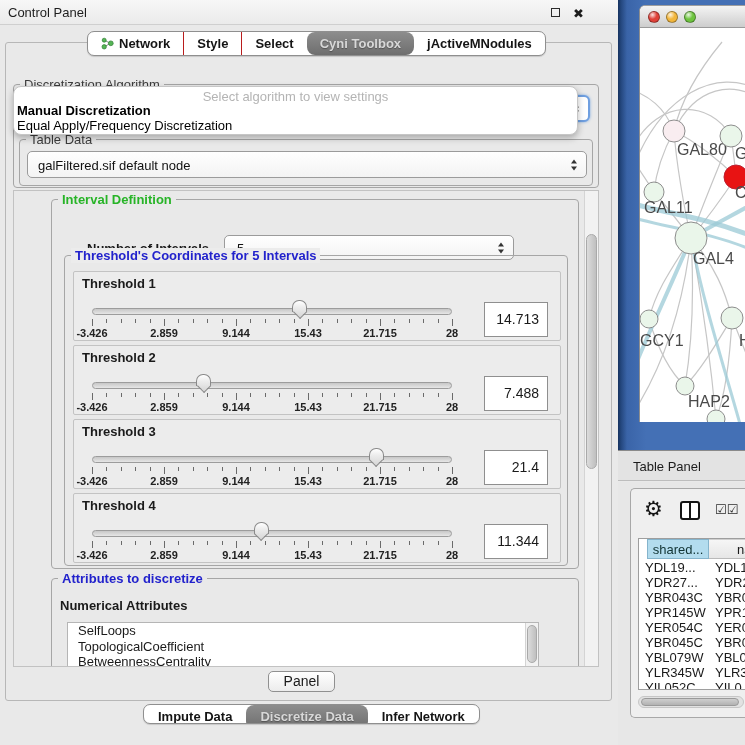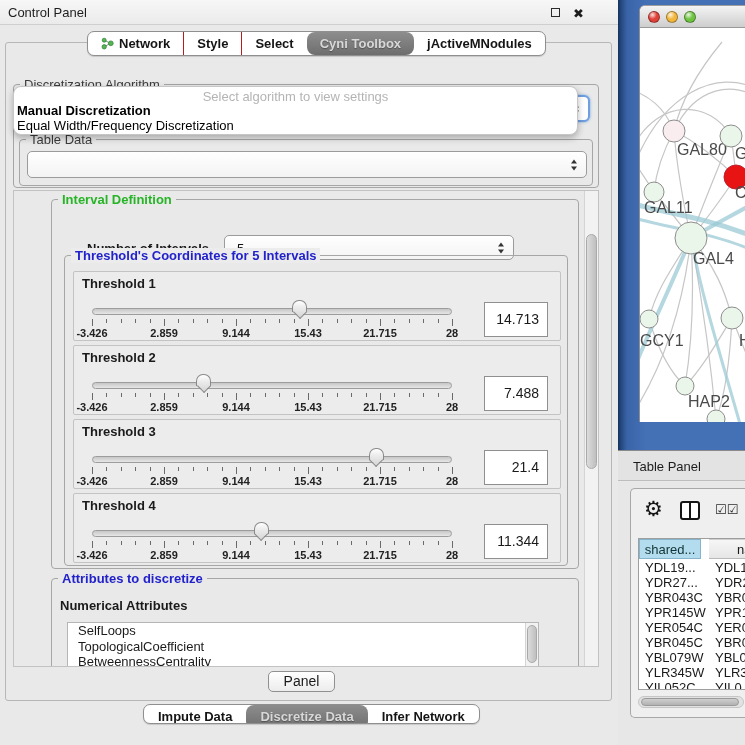--- a/index.html
+++ b/index.html
@@ -153,20 +153,21 @@
   <div id="algo-combo-frag" class="abs">
     <span class="spin">
         <i class="up"></i>
         <i class="dn"></i>
       </span>
   </div>
 
   <div id="tabledata-group" class="abs groupbox">
     <span class="group-title gt-gray">Table Data</span>
     <div class="combo" style="left:7px; top:11px; width:560px; height:27px;">
+      <span class="val">galFiltered.sif default node</span>
       <span class="spin">
           <i class="up"></i>
           <i class="dn"></i>
         </span>
     </div>
   </div>
 
   <div id="scrollpanel" class="abs">
     <div id="interval-group" class="abs groupbox">
       <span class="group-title gt-green">Interval Definition</span>
@@ -383,21 +384,21 @@
         <span>Discretize Data</span>
       </div>
       <div class="tab">
         <span>Infer Network</span>
       </div>
     </div>
 
   <div id="algo-popup" class="abs">
     <div class="hint">Select algorithm to view settings</div>
     <div class="popup-opt" style="top:16px; font-weight:bold;">Manual Discretization</div>
-    <div class="popup-opt" style="top:31px;">Equal Width/Frequency Discretization</div>
+    <div class="popup-opt" style="top:31px;">Equal Apply/Frequency Discretization</div>
   </div>
 </div>
 
 <div id="right-blue" class="abs"></div>
 <div id="net-window" class="abs">
   <div id="net-titlebar">
     <span class="light" id="light-red"></span>
     <span class="light" id="light-yellow"></span>
     <span class="light" id="light-green"></span>
   </div>
@@ -456,21 +457,21 @@
   <span id="tp-title" class="abs">Table Panel</span>
 </div>
 <div id="tp-body" class="abs">
   <div id="tp-panel" class="abs">
     <span id="tp-gear">⚙</span>
     <span id="tp-colicon">
         <i></i>
       </span>
     <span id="tp-checks">☑☑</span>
     <div id="tp-table">
-      <div class="th-cell th-sel" style="left:0; width:62px;">shared...</div>
+      <div class="th-cell th-sel" style="left:8px; width:62px;">shared...</div>
       <div class="th-cell th-norm" style="left:70px; width:70px; text-align:left; padding-left:28px;">na</div>
       <div id="tp-rows">
           <div class="t-row" style="top: 21px;">
             <span class="t-c1">YDL19...</span>
             <span class="t-c2">YDL1</span>
           </div>
           <div class="t-row" style="top: 36px;">
             <span class="t-c1">YDR27...</span>
             <span class="t-c2">YDR2</span>
           </div>

